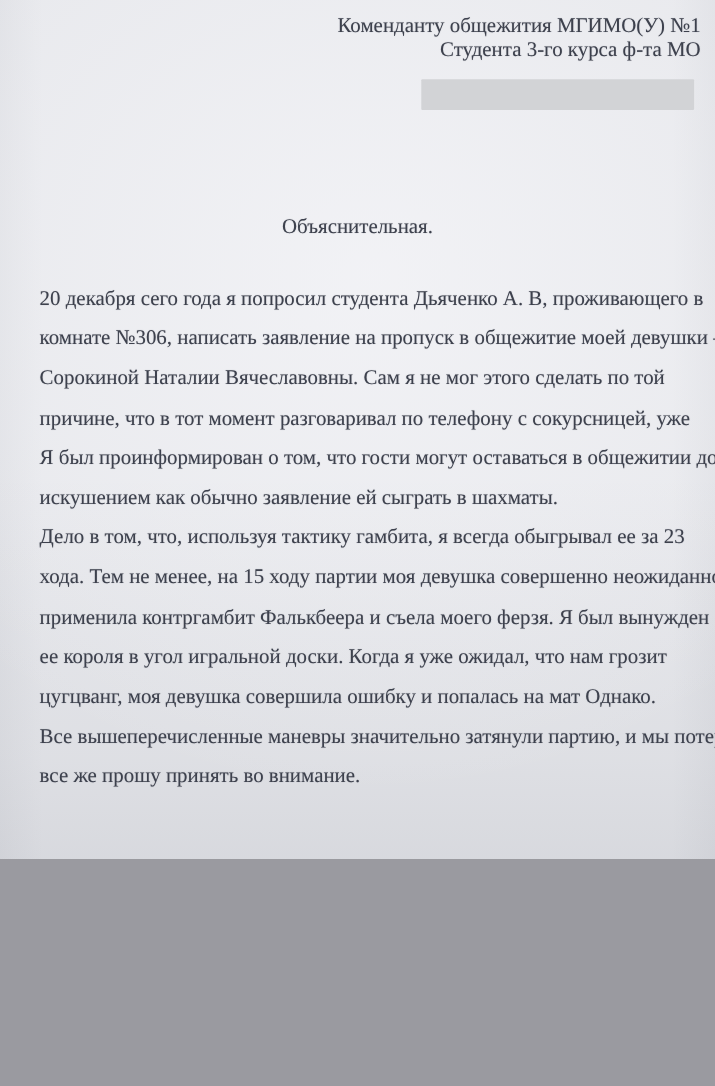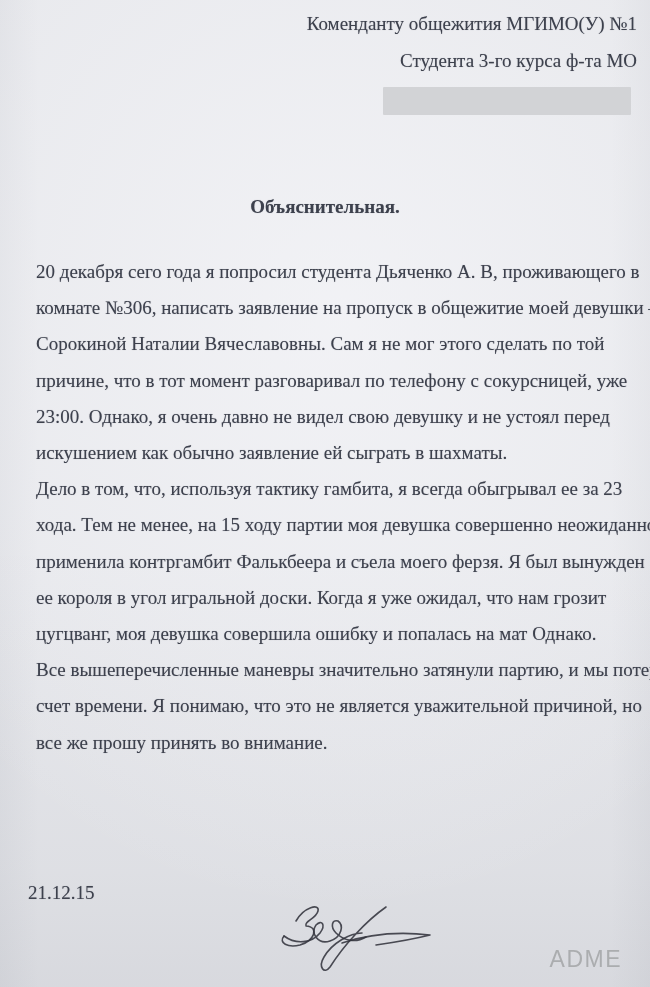--- a/index.html
+++ b/index.html
@@ -3,21 +3,21 @@
 <meta charset="utf-8">
 <style>
   html, body {
     margin: 0;
     padding: 0;
     background: #9a9aa0;
   }
   .page {
     position: relative;
     width: 650px;
-    height: 987px;
+    height: 781px;
     overflow: hidden;
     font-family: "Liberation Serif", "DejaVu Serif", serif;
     color: var(--color-ink, #3d414d);
     background-color: var(--color-paper, #e7e8ec);
     background-image:
       radial-gradient(140% 105% at 52% 32%, rgba(250,250,253,0.55) 0%, rgba(231,232,236,0) 58%),
       linear-gradient(180deg, rgba(0,0,0,0) 55%, rgba(80,85,100,0.06) 88%, rgba(80,85,100,0.10) 100%),
       linear-gradient(90deg, rgba(80,85,100,0.05) 0%, rgba(0,0,0,0) 6%, rgba(0,0,0,0) 94%, rgba(80,85,100,0.05) 100%);
   }
   .ink {
@@ -25,37 +25,37 @@
   }
   
   .addr-block {
     position: absolute;
     top: 13px;
     right: 13px;
     text-align: right;
     font-size: 19px;
     line-height: 22px;
   }
-  .addr-line2 { margin-top: 15px; }
+  .addr-line2 { }
   .redaction-bar {
     margin: 15px 6px 0 auto;
     width: 248px;
     height: 28px;
     background: var(--color-redaction, #d2d3d6);
     border-radius: 1px;
   }
   
   .doc-title {
     position: absolute;
     top: 196px;
     left: 0;
     width: 100%;
     text-align: center;
     font-size: 19px;
-    font-weight: bold;
+    font-weight: normal;
     margin: 0;
   }
   
   .doc-body {
     position: absolute;
     left: 36px;
     top: 254px;
     width: 580px;
     font-size: 19px;
   }
@@ -107,29 +107,28 @@
     <div class="redaction-bar"></div>
   </div>
 
   <h1 class="doc-title ink">Объяснительная.</h1>
 
   <div class="doc-body ink">
     <div class="body-line">20 декабря сего года я попросил студента Дьяченко А. В, проживающего в</div>
     <div class="body-line">комнате №306, написать заявление на пропуск в общежитие моей девушки –</div>
     <div class="body-line">Сорокиной Наталии Вячеславовны. Сам я не мог этого сделать по той</div>
     <div class="body-line">причине, что в тот момент разговаривал по телефону с сокурсницей, уже</div>
-    <div class="body-line">23:00. Однако, я очень давно не видел свою девушку и не устоял перед</div>
+    <div class="body-line">Я был проинформирован о том, что гости могут оставаться в общежитии до</div>
     <div class="body-line">искушением как обычно заявление ей сыграть в шахматы.</div>
     <div class="body-line">Дело в том, что, используя тактику гамбита, я всегда обыгрывал ее за 23</div>
     <div class="body-line">хода. Тем не менее, на 15 ходу партии моя девушка совершенно неожиданно</div>
     <div class="body-line">применила контргамбит Фалькбеера и съела моего ферзя. Я был вынужден</div>
     <div class="body-line">ее короля в угол игральной доски. Когда я уже ожидал, что нам грозит</div>
     <div class="body-line">цугцванг, моя девушка совершила ошибку и попалась на мат Однако.</div>
     <div class="body-line">Все вышеперечисленные маневры значительно затянули партию, и мы потеряли</div>
-    <div class="body-line">счет времени. Я понимаю, что это не является уважительной причиной, но</div>
     <div class="body-line">все же прошу принять во внимание.</div>
   </div>
 
   <div class="doc-date ink">21.12.15</div>
 
   <svg class="signature" viewBox="0 0 200 80" aria-hidden="true">
     <path d="M 58 28 C 66 14, 82 10, 80 18 C 78 26, 66 28, 68 33 C 82 34, 76 48, 62 52 C 50 55, 40 50, 46 43"></path>
     <path d="M 46 43 C 58 52, 74 50, 82 40 C 88 32, 84 26, 78 32 C 72 40, 80 52, 92 48 C 104 44, 106 32, 100 28 C 94 26, 92 34, 98 40 C 106 48, 118 50, 128 44"></path>
     <path d="M 148 14 C 128 28, 106 52, 92 74 C 86 82, 80 74, 86 64 C 94 50, 112 40, 124 40"></path>
     <path d="M 104 50 C 128 42, 158 38, 192 42 C 176 46, 152 50, 138 52"></path>

